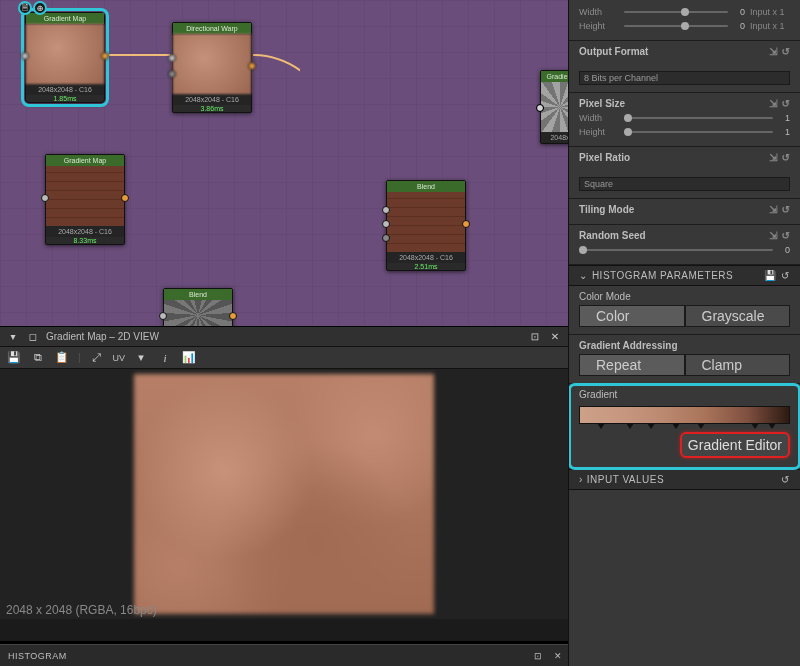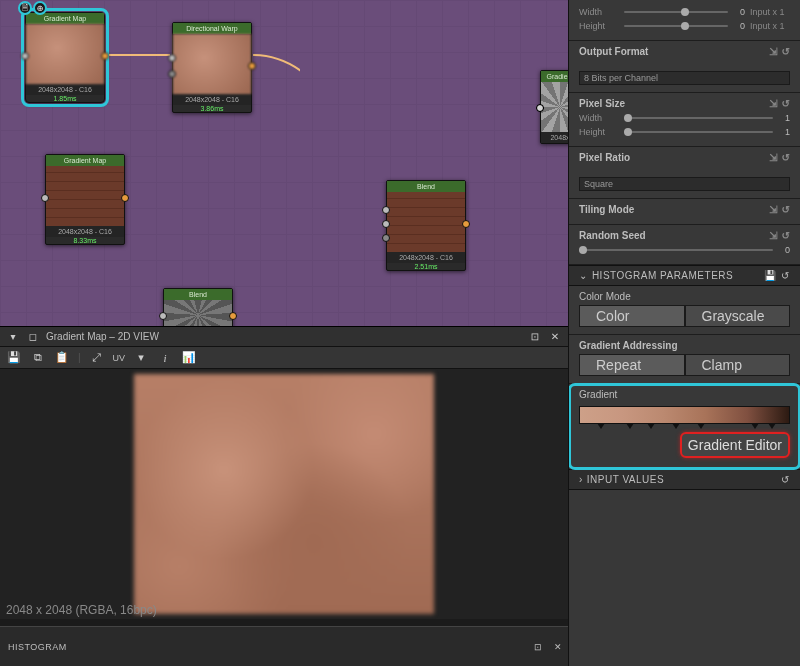--- a/index.html
+++ b/index.html
@@ -16,21 +16,21 @@
   --hl-cyan:#2fc6d8;
   --hl-red:#e02020;
   --bezier:rgba(255,200,120,.9);
 }
 *{box-sizing:border-box;font-family:"Segoe UI",Arial,sans-serif}
 body{margin:0;width:800px;height:666px;background:#000;color:var(--text);font-size:10px;overflow:hidden;position:relative}
 
 
 #graph{position:absolute;left:0;top:0;width:568px;height:326px;background:var(--graph-bg);overflow:hidden}
 #preview{position:absolute;left:0;top:326px;width:568px;height:315px;background:#1b1b1b;border-top:1px solid #000}
-#hist{position:absolute;left:0;bottom:0;width:568px;height:40px;background:#2a2a2a;border-top:1px solid #444;display:flex;align-items:center;padding-left:8px;font-size:9px;letter-spacing:.5px}
+#hist{position:absolute;left:0;bottom:0;width:568px;height:22px;background:#2a2a2a;border-top:1px solid #444;display:flex;align-items:center;padding-left:8px;font-size:9px;letter-spacing:.5px}
 #props{position:absolute;right:0;top:0;width:232px;height:666px;background:var(--panel);border-left:1px solid #111;overflow:hidden auto;}
 #props::-webkit-scrollbar{width:0}
 
 
 #grid{position:absolute;inset:0;background-image:
  linear-gradient(var(--graph-grid)1px,transparent 1px),
  linear-gradient(90deg,var(--graph-grid)1px,transparent 1px);
  background-size:26px 26px;opacity:.4}
 
 

